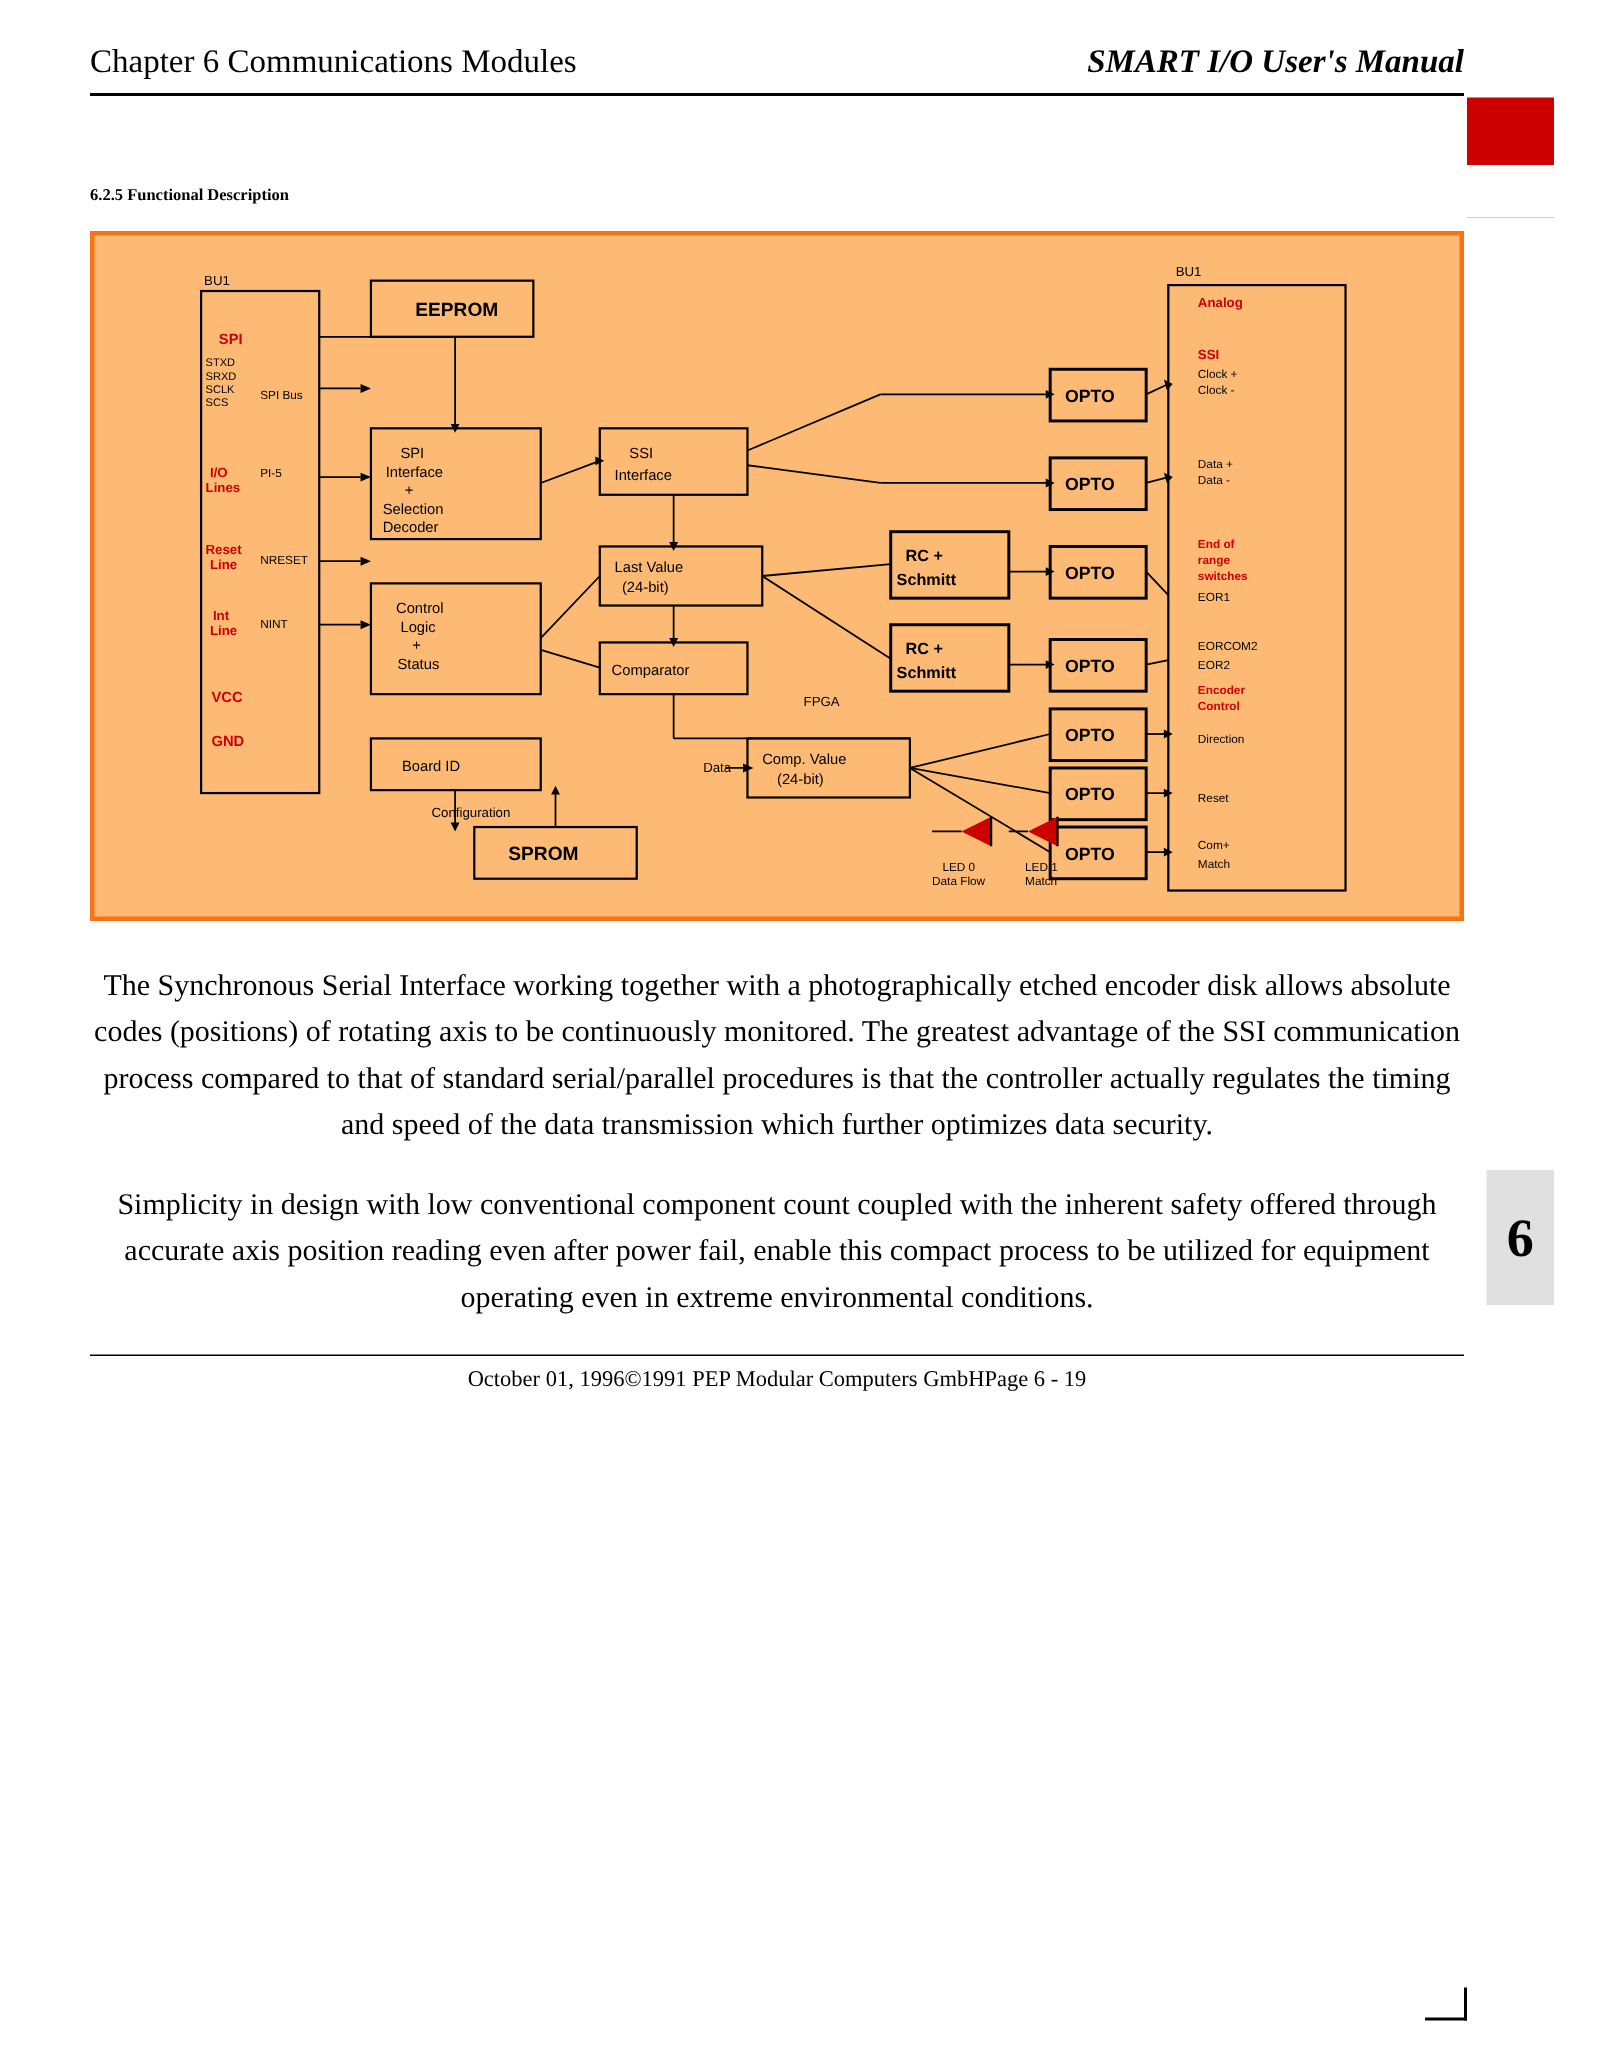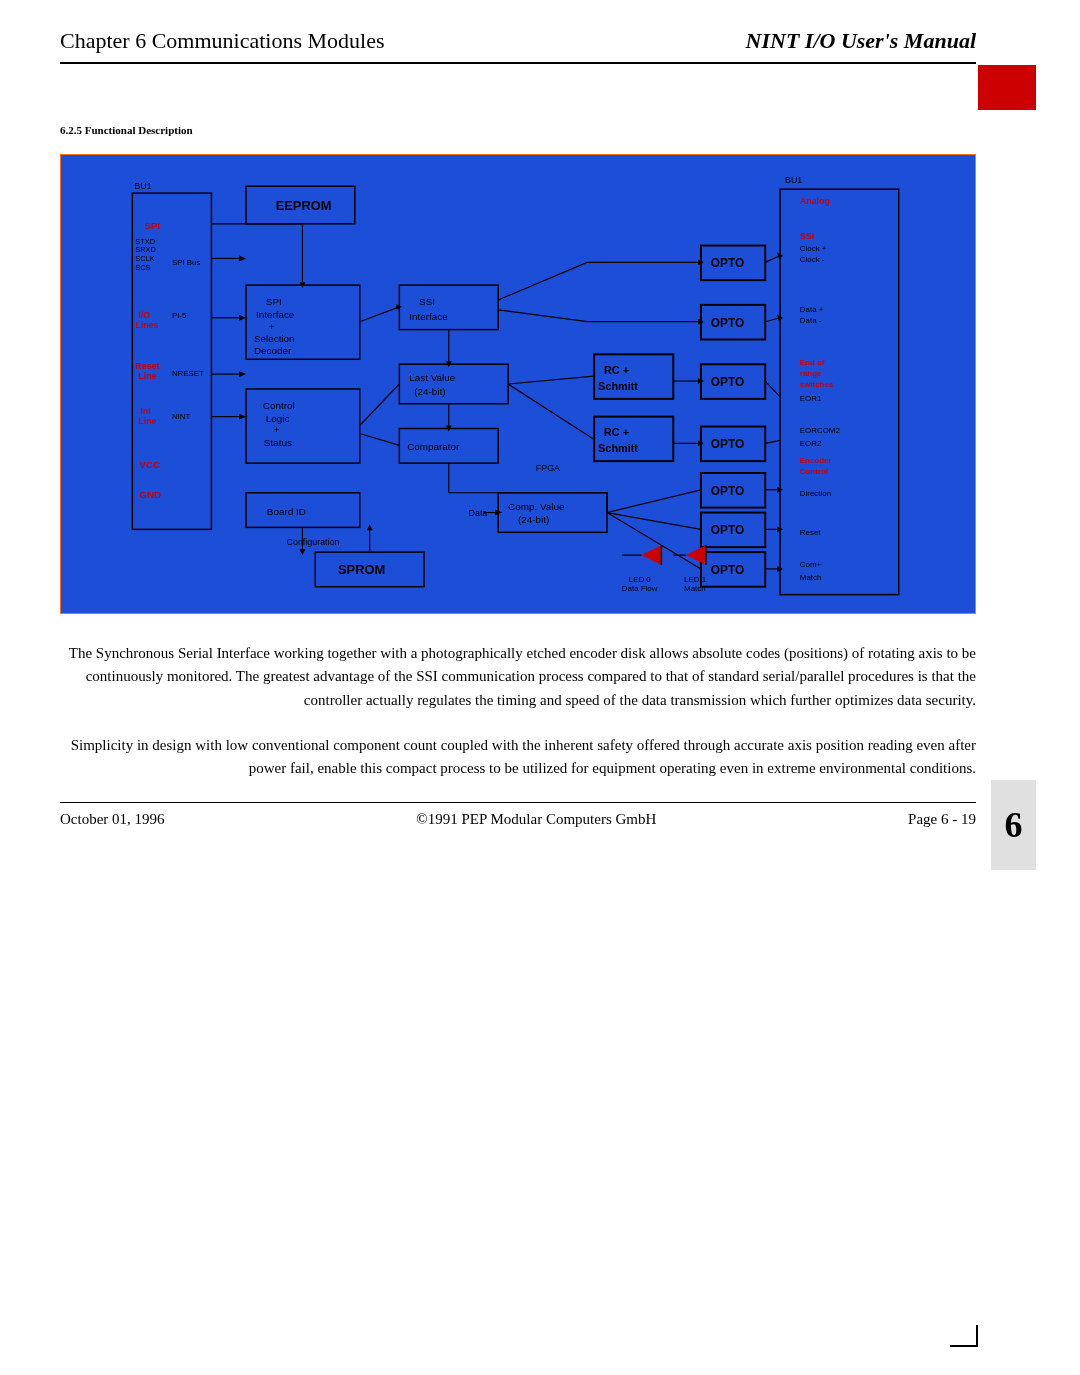--- a/index.html
+++ b/index.html
@@ -89,45 +89,45 @@
     }
 
     .figure-heading {
       font-size: 17px;
       font-weight: bold;
       margin-bottom: 20px;
     }
 
     
     .diagram-container {
-      border: 1px solid #f97316;
+      border: 3px solid #f97316;
       margin: 0 0 28px 0;
       padding: 12px;
       position: relative;
-      background: #1d4ed8;
+      background: #fdba74;
       height: 460px;
     }
 
     
     .body-text {
-      font-size: 15px;
+      font-size: 20px;
       line-height: 1.55;
       margin-bottom: 22px;
-      text-align: right;
+      text-align: center;
     }
 
     
     .footer-rule {
       border: none;
       border-top: 1.5px solid #000;
       margin: 20px 60px 0 60px;
     }
     .footer {
       display: flex;
-      justify-content: space-between;
+      justify-content: center;
       padding: 8px 60px 10px 60px;
       font-size: 15px;
     }
 
     
     .corner-mark {
       position: absolute;
       bottom: 28px;
       right: 58px;
       width: 28px;
@@ -144,21 +144,21 @@
   </style>
 </head>
 <body>
 
 <div class="page-container">
 
   <div class="red-tab"></div>
 
   <div class="header">
     <span class="header-left">Chapter 6  Communications Modules</span>
-    <span class="header-right">NINT I/O User's Manual</span>
+    <span class="header-right">SMART I/O User's Manual</span>
   </div>
   <hr class="header-rule">
 
   <div class="content">
 
     <div class="section-heading">6.2.5 Functional Description</div>
 
 
     <div class="diagram-container">
       <svg class="diagram-svg" viewBox="0 0 900 430">

